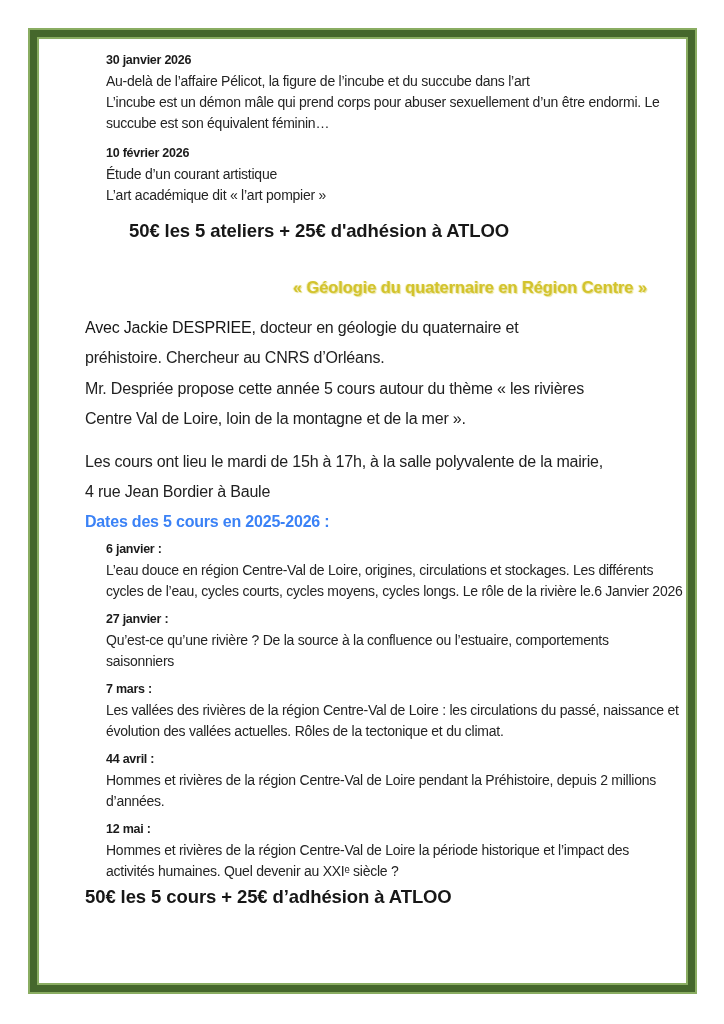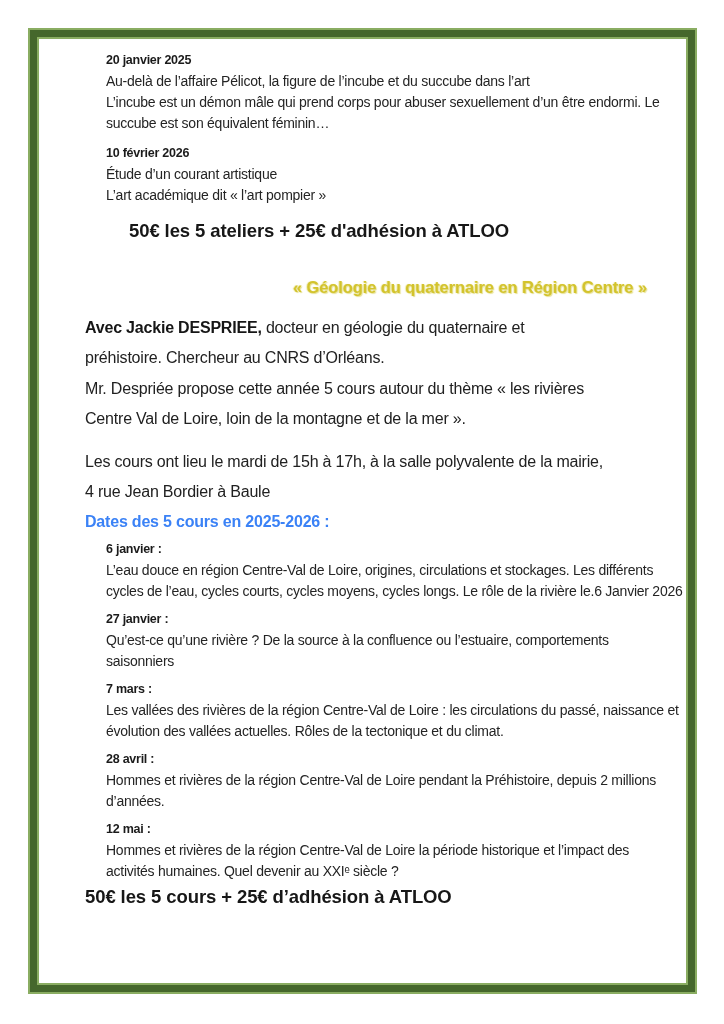--- a/index.html
+++ b/index.html
@@ -75,21 +75,21 @@
   .big-para {
     font-size: 16px;
     line-height: 30px;
     letter-spacing: -0.2px;
     white-space: pre-line;
     color: #212121;
   }
   .p-intro { margin-top: 15px; }
   .p-theme { margin-top: 1px; }
   .p-schedule { margin-top: 13px; }
-  .bold-lead { font-weight: bold; color: #161616; }
+  .bold-lead { font-weight: normal; color: #161616; }
   .dates-heading {
     margin-top: 4px;
     font-size: 16px;
     line-height: 21px;
     font-weight: bold;
     letter-spacing: -0.2px;
     color: #3b82f6;
   }
   .course-list { margin-top: 7px; }
   .course-entry { margin-bottom: 7px; }
@@ -98,21 +98,21 @@
 </head>
 <body>
 
 <div class="frame"></div>
 
 <div class="content">
 
   <div class="indent">
 
       <div class="small-entry">
-        <div class="small-date">20 janvier 2025</div>
+        <div class="small-date">30 janvier 2026</div>
         <div class="small-text">Au-delà de l’affaire Pélicot, la figure de l’incube et du succube dans l’art
 L’incube est un démon mâle qui prend corps pour abuser sexuellement d’un être endormi. Le
 succube est son équivalent féminin…</div>
       </div>
 
       <div class="small-entry">
         <div class="small-date">10 février 2026</div>
         <div class="small-text">Étude d’un courant artistique
 L’art académique dit « l’art pompier »</div>
       </div>
@@ -147,21 +147,21 @@
 saisonniers</div>
       </div>
 
       <div class="course-entry">
         <div class="small-date">7 mars :</div>
         <div class="small-text">Les vallées des rivières de la région Centre-Val de Loire :  les circulations du passé, naissance et
 évolution des vallées actuelles. Rôles de la tectonique et du climat.</div>
       </div>
 
       <div class="course-entry">
-        <div class="small-date">28 avril :</div>
+        <div class="small-date">44 avril :</div>
         <div class="small-text">Hommes et rivières de la région Centre-Val de Loire pendant la Préhistoire, depuis 2 millions
 d’années.</div>
       </div>
 
       <div class="course-entry">
         <div class="small-date">12 mai :</div>
         <div class="small-text">Hommes et rivières de la région Centre-Val de Loire   la période historique et l’impact des
 activités humaines.  Quel devenir au XXIᵉ siècle ?</div>
       </div>
     </div>

